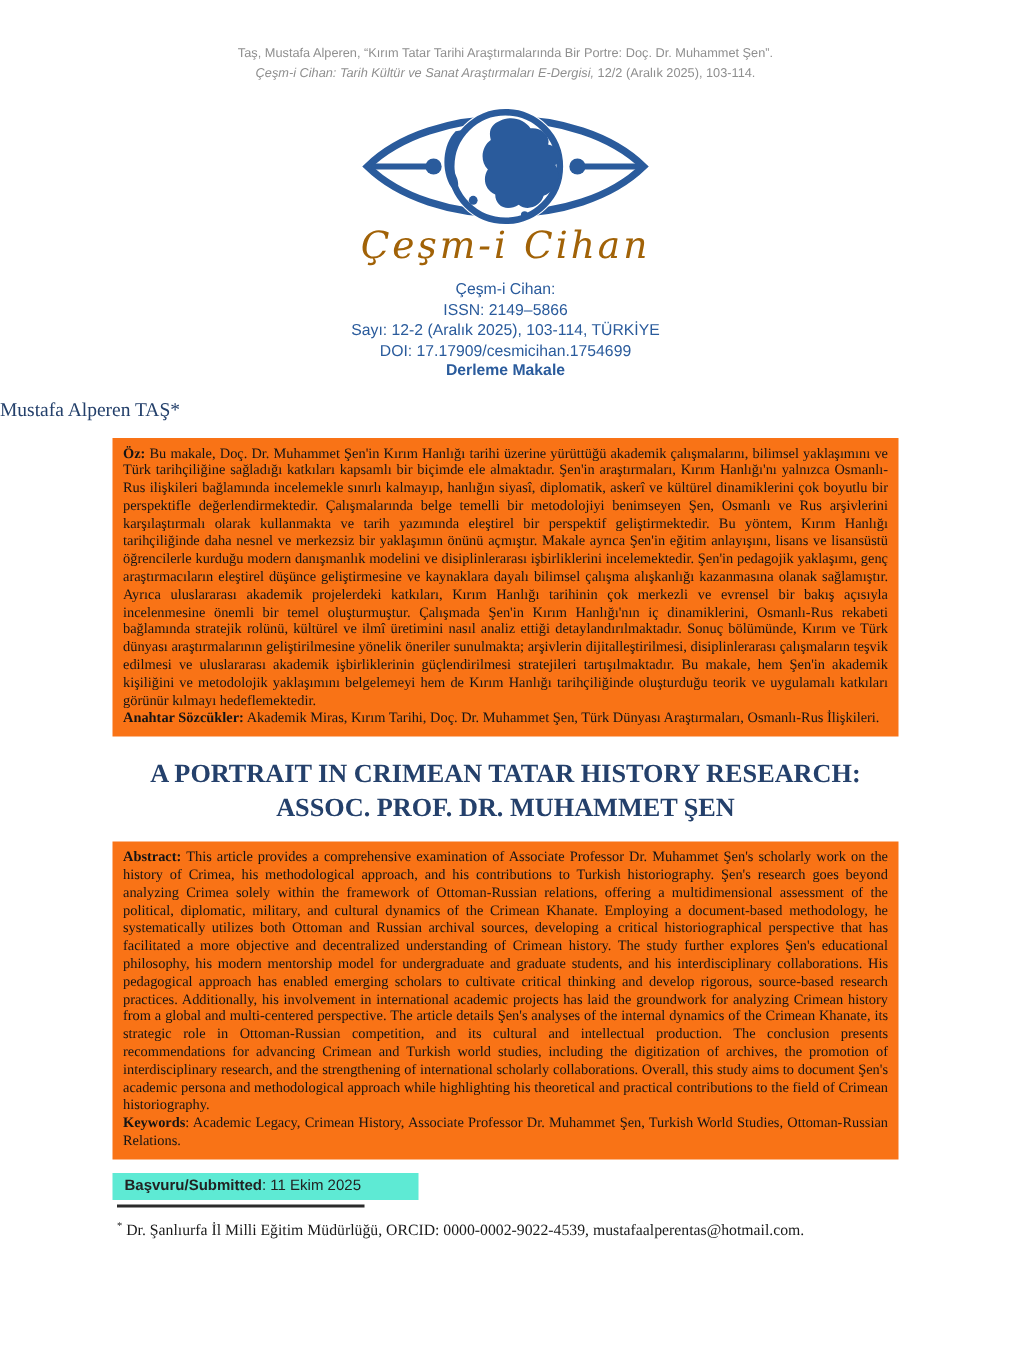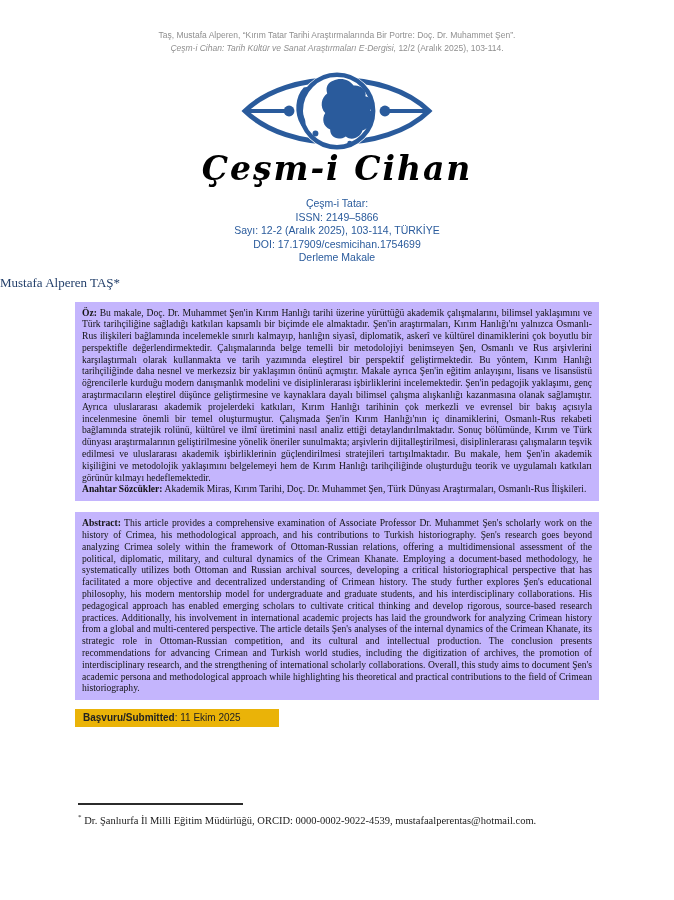--- a/index.html
+++ b/index.html
@@ -11,48 +11,48 @@
   .header-citation {
     padding-top:19px; text-align:center;
     font-family:"Liberation Sans", sans-serif;
     font-size:8.5px; line-height:13px; color:#8f8f8f;
   }
   .header-citation .ital { font-style:italic; }
 
   .logo-block { text-align:center; margin-top:10px; }
   .eye-svg { display:block; margin:0 auto; }
   .logo-script {
-    font-family:"DejaVu Serif", serif; font-style:italic; font-weight:bold;
-    font-size:33px; color:#000000; letter-spacing:2px; margin-top:-8px;
+    font-family:"DejaVu Serif", serif; font-style:italic; font-weight:normal;
+    font-size:25px; color:#a16207; letter-spacing:2px; margin-top:-8px;
   }
   .journal-info {
     margin-top:9px; font-family:"Liberation Sans", sans-serif;
     font-size:10.5px; line-height:13.5px; color:#2a5b9c;
   }
-  .journal-info .bold { font-weight:normal; }
+  .journal-info .bold { font-weight:bold; }
 
   .article-title {
     text-align:center; color:#24406b; font-weight:bold;
     font-size:17.5px; line-height:23px; margin:13px auto 0; width:560px;
   }
   .author { color:#24406b; font-size:13px; margin-top:10px; }
 
   .abstract-box {
-    margin:11px auto 0; width:510px; background:#c4b5fd;
+    margin:11px auto 0; width:510px; background:#f97316;
     padding:5px 7px 6px; font-size:9.6px; line-height:11.8px;
     text-align:justify; color:#141414;
   }
   .abstract-box .lbl { font-weight:bold; }
 
   .dates-row {
     width:524px; margin:9px auto 0; display:flex;
     justify-content:space-between; align-items:flex-start;
     font-family:"Liberation Sans", sans-serif; font-size:10px; color:#222;
   }
-  .date-chip { background:#eab308; padding:3px 8px 4px; }
+  .date-chip { background:#5eead4; padding:3px 8px 4px; }
   .date-chip.left { padding-right:38px; }
   .date-chip .lbl { font-weight:bold; }
 
   .footnote-area { position:absolute; left:78px; right:84px; top:793px; }
   .footnote-sep { width:165px; border-top:2.5px solid #2b2b2b; margin-bottom:6px; }
   .footnote { font-size:10.5px; line-height:13px; color:#1a1a1a; }
   .footnote sup { font-size:7px; }
 </style>
 </head>
 <body>
@@ -77,39 +77,44 @@
       <circle cx="100" cy="47" r="37" fill="none" stroke="#2a5b9c" stroke-width="4.5"></circle>
       <g fill="#2a5b9c" stroke="none">
         <path d="M96 16 C 104 12,113 15,117 21 C 124 20,131 26,129 32 C 138 34,140 42,134 46 C 139 54,134 64,126 67 C 124 74,115 78,109 73 C 101 78,93 74,93 66 C 86 63,84 55,88 49 C 82 43,84 33,90 29 C 88 22,91 18,96 16 Z"></path>
         <path d="M72 22 C 64 30,62 44,67 55 C 69 61,67 66,63 61 C 56 50,57 32,66 23 Z"></path>
         <circle cx="78" cy="70" r="3"></circle>
         <circle cx="113" cy="80" r="2.5"></circle>
       </g>
     </svg>
     <div class="logo-script">Çeşm-i Cihan</div>
     <div class="journal-info">
-      <div>Çeşm-i Tatar:</div>
+      <div>Çeşm-i Cihan:</div>
       <div>ISSN: 2149–5866</div>
       <div>Sayı: 12-2 (Aralık 2025), 103-114, TÜRKİYE</div>
       <div>DOI: 17.17909/cesmicihan.1754699</div>
       <div class="bold">Derleme Makale</div>
     </div>
   </div>
 
 
   <div class="author">Mustafa Alperen TAŞ*</div>
 
   <div class="abstract-box">
     <div class="para"><span class="lbl">Öz:</span><span> Bu makale, Doç. Dr. Muhammet Şen'in Kırım Hanlığı tarihi üzerine yürüttüğü akademik çalışmalarını, bilimsel yaklaşımını ve Türk tarihçiliğine sağladığı katkıları kapsamlı bir biçimde ele almaktadır. Şen'in araştırmaları, Kırım Hanlığı'nı yalnızca Osmanlı-Rus ilişkileri bağlamında incelemekle sınırlı kalmayıp, hanlığın siyasî, diplomatik, askerî ve kültürel dinamiklerini çok boyutlu bir perspektifle değerlendirmektedir. Çalışmalarında belge temelli bir metodolojiyi benimseyen Şen, Osmanlı ve Rus arşivlerini karşılaştırmalı olarak kullanmakta ve tarih yazımında eleştirel bir perspektif geliştirmektedir. Bu yöntem, Kırım Hanlığı tarihçiliğinde daha nesnel ve merkezsiz bir yaklaşımın önünü açmıştır. Makale ayrıca Şen'in eğitim anlayışını, lisans ve lisansüstü öğrencilerle kurduğu modern danışmanlık modelini ve disiplinlerarası işbirliklerini incelemektedir. Şen'in pedagojik yaklaşımı, genç araştırmacıların eleştirel düşünce geliştirmesine ve kaynaklara dayalı bilimsel çalışma alışkanlığı kazanmasına olanak sağlamıştır. Ayrıca uluslararası akademik projelerdeki katkıları, Kırım Hanlığı tarihinin çok merkezli ve evrensel bir bakış açısıyla incelenmesine önemli bir temel oluşturmuştur. Çalışmada Şen'in Kırım Hanlığı'nın iç dinamiklerini, Osmanlı-Rus rekabeti bağlamında stratejik rolünü, kültürel ve ilmî üretimini nasıl analiz ettiği detaylandırılmaktadır. Sonuç bölümünde, Kırım ve Türk dünyası araştırmalarının geliştirilmesine yönelik öneriler sunulmakta; arşivlerin dijitalleştirilmesi, disiplinlerarası çalışmaların teşvik edilmesi ve uluslararası akademik işbirliklerinin güçlendirilmesi stratejileri tartışılmaktadır. Bu makale, hem Şen'in akademik kişiliğini ve metodolojik yaklaşımını belgelemeyi hem de Kırım Hanlığı tarihçiliğinde oluşturduğu teorik ve uygulamalı katkıları görünür kılmayı hedeflemektedir.</span></div>
     <div class="para"><span class="lbl">Anahtar Sözcükler:</span><span> Akademik Miras, Kırım Tarihi, Doç. Dr. Muhammet Şen, Türk Dünyası Araştırmaları, Osmanlı-Rus İlişkileri.</span></div>
   </div>
 
+  <div class="article-title">
+    <span>A PORTRAIT IN CRIMEAN TATAR HISTORY RESEARCH:</span><br>
+    <span>ASSOC. PROF. DR. MUHAMMET ŞEN</span>
+  </div>
 
   <div class="abstract-box">
     <div class="para"><span class="lbl">Abstract:</span><span> This article provides a comprehensive examination of Associate Professor Dr. Muhammet Şen's scholarly work on the history of Crimea, his methodological approach, and his contributions to Turkish historiography. Şen's research goes beyond analyzing Crimea solely within the framework of Ottoman-Russian relations, offering a multidimensional assessment of the political, diplomatic, military, and cultural dynamics of the Crimean Khanate. Employing a document-based methodology, he systematically utilizes both Ottoman and Russian archival sources, developing a critical historiographical perspective that has facilitated a more objective and decentralized understanding of Crimean history. The study further explores Şen's educational philosophy, his modern mentorship model for undergraduate and graduate students, and his interdisciplinary collaborations. His pedagogical approach has enabled emerging scholars to cultivate critical thinking and develop rigorous, source-based research practices. Additionally, his involvement in international academic projects has laid the groundwork for analyzing Crimean history from a global and multi-centered perspective. The article details Şen's analyses of the internal dynamics of the Crimean Khanate, its strategic role in Ottoman-Russian competition, and its cultural and intellectual production. The conclusion presents recommendations for advancing Crimean and Turkish world studies, including the digitization of archives, the promotion of interdisciplinary research, and the strengthening of international scholarly collaborations. Overall, this study aims to document Şen's academic persona and methodological approach while highlighting his theoretical and practical contributions to the field of Crimean historiography.</span></div>
+    <div class="para"><span class="lbl">Keywords</span><span>: Academic Legacy, Crimean History, Associate Professor Dr. Muhammet Şen, Turkish World Studies, Ottoman-Russian Relations.</span></div>
   </div>
 
   <div class="dates-row">
     <div class="date-chip left"><span class="lbl">Başvuru/Submitted</span><span>: 11 Ekim 2025</span></div>
   </div>
 
   <div class="footnote-area">
     <div class="footnote-sep"></div>
     <div class="footnote"><sup>*</sup><span> Dr. Şanlıurfa İl Milli Eğitim Müdürlüğü, ORCID: 0000-0002-9022-4539, mustafaalperentas@hotmail.com.</span></div>
   </div>

